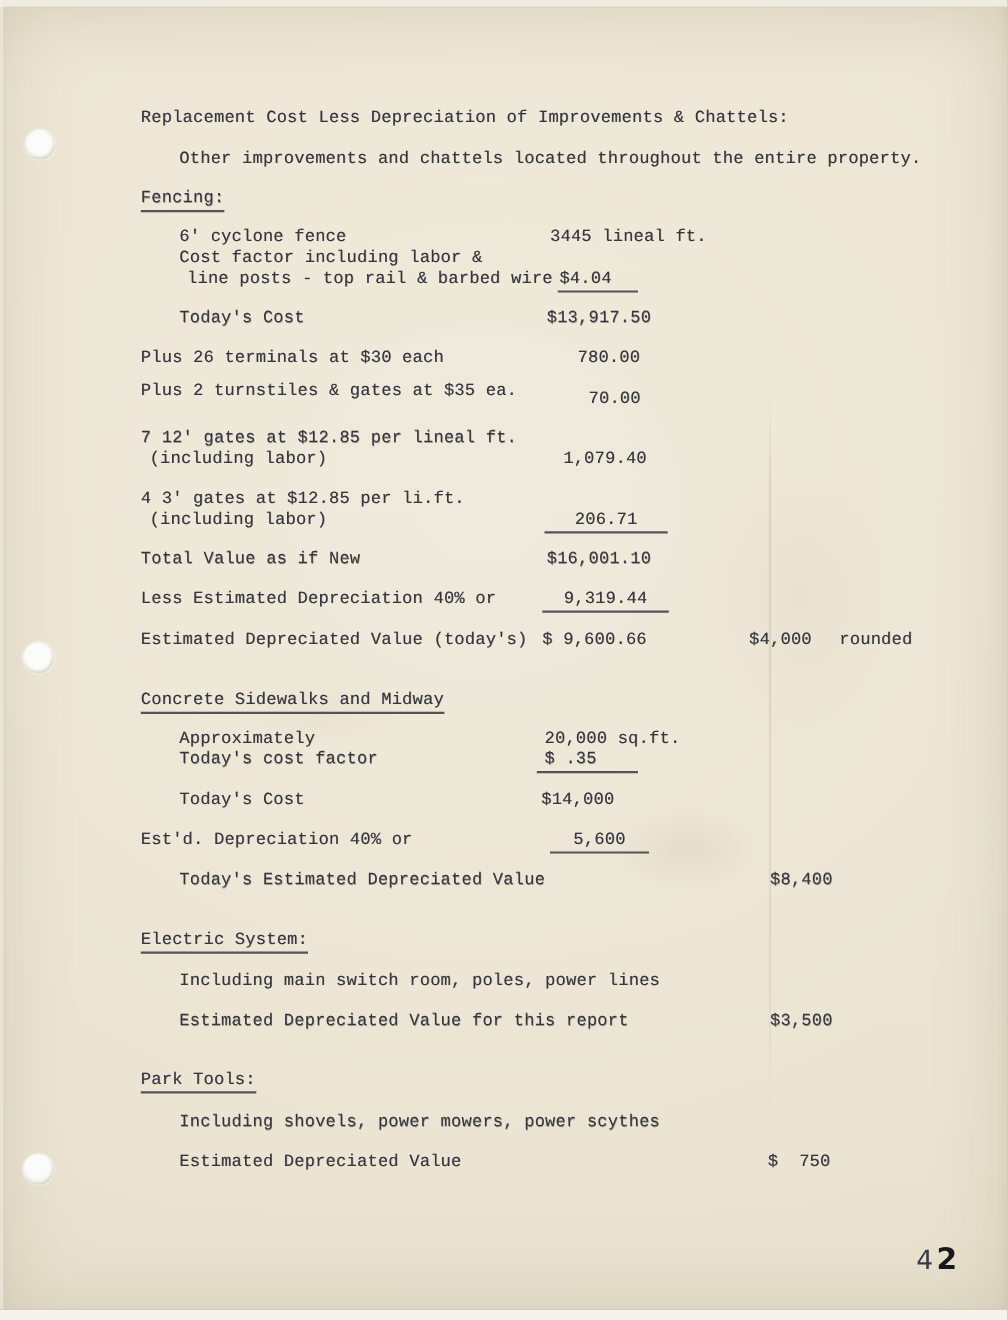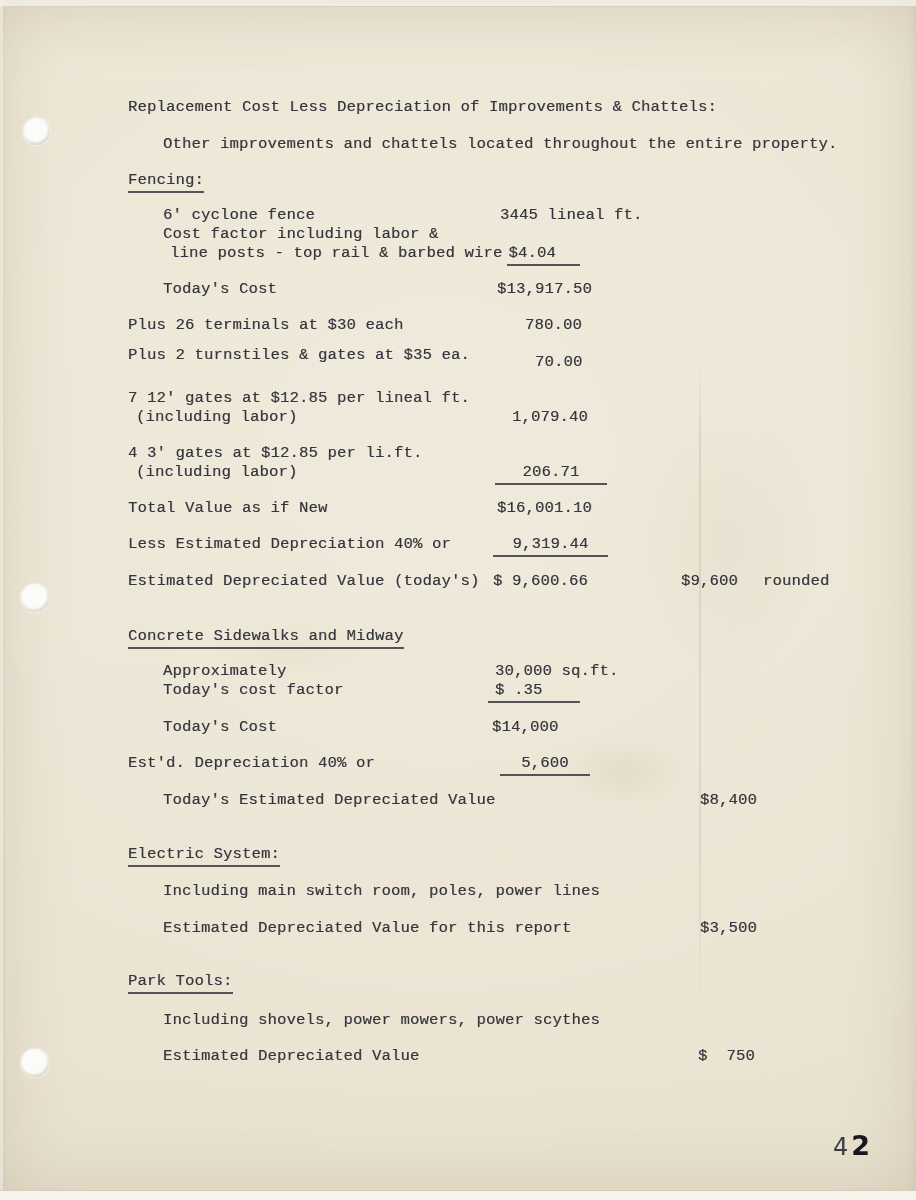--- a/index.html
+++ b/index.html
@@ -98,27 +98,27 @@
   <span class="t ul-val" style="left:495px;top:463px;width:112px;">206.71</span>
 
   <span class="t" style="left:128px;top:499px;">Total Value as if New</span>
   <span class="t" style="left:497px;top:499px;">$16,001.10</span>
 
   <span class="t" style="left:128px;top:535px;">Less Estimated Depreciation 40% or</span>
   <span class="t ul-val" style="left:493px;top:535px;width:115px;">9,319.44</span>
 
   <span class="t" style="left:128px;top:572px;">Estimated Depreciated Value (today's)</span>
   <span class="t" style="left:493px;top:572px;">$ 9,600.66</span>
-  <span class="t" style="left:681px;top:572px;">$9,600</span>
+  <span class="t" style="left:681px;top:572px;">$4,000</span>
   <span class="t" style="left:763px;top:572px;">rounded</span>
 
   <span class="t ul-head" style="left:128px;top:627px;">Concrete Sidewalks and Midway</span>
 
   <span class="t" style="left:163px;top:662px;">Approximately</span>
-  <span class="t" style="left:495px;top:662px;">30,000 sq.ft.</span>
+  <span class="t" style="left:495px;top:662px;">20,000 sq.ft.</span>
 
   <span class="t" style="left:163px;top:681px;">Today's cost factor</span>
   <span class="t ul-val" style="left:488px;top:681px;width:85px;text-align:left;padding-left:7px;">$ .35</span>
 
   <span class="t" style="left:163px;top:718px;">Today's Cost</span>
   <span class="t" style="left:492px;top:718px;">$14,000</span>
 
   <span class="t" style="left:128px;top:754px;">Est'd. Depreciation 40% or</span>
   <span class="t ul-val" style="left:500px;top:754px;width:90px;">5,600</span>
 

